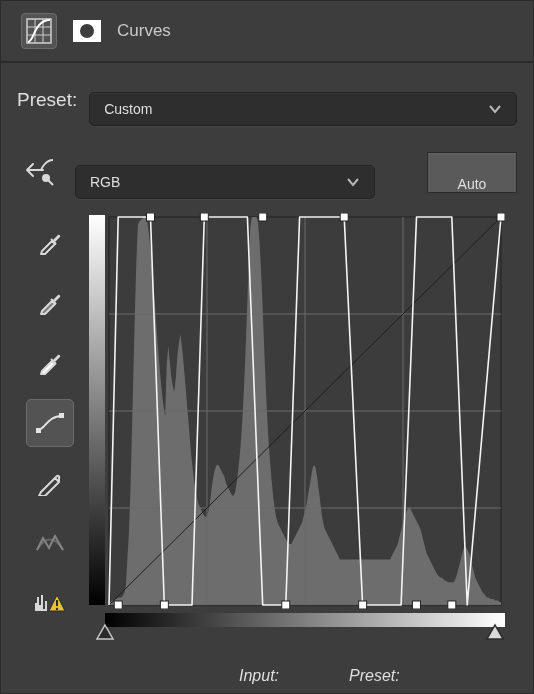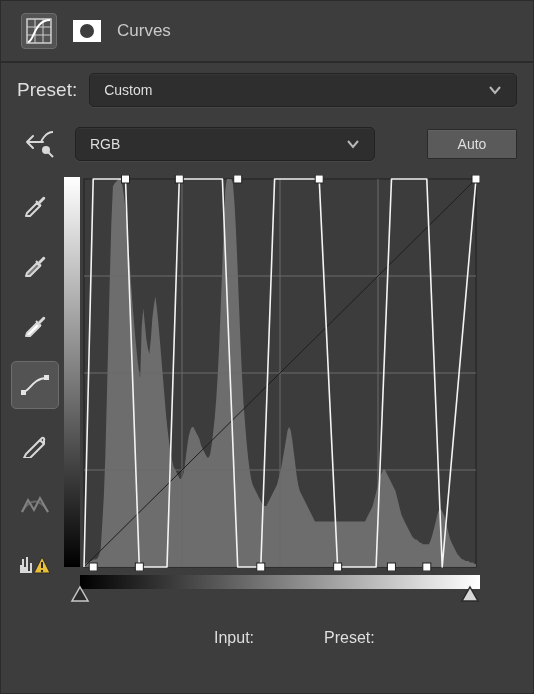--- a/index.html
+++ b/index.html
@@ -60,41 +60,44 @@
     background: var(--bg-input);
     border: 1px solid #222;
     border-radius: 5px;
     height: 34px;
     display: flex;
     align-items: center;
     padding: 0 14px;
     color: var(--text);
     position: relative;
     box-shadow: inset 0 1px 0 rgba(255,255,255,.04), 0 1px 0 rgba(255,255,255,.05);
+    margin-top: 19px;
   }
   .select .chev { margin-left: auto; opacity:.85;}
   .button {
     background: var(--bg-button);
     border: 1px solid #2a2a2a;
     border-radius: 1px;
-    height: 30px;
+    height: 41px;
     padding: 0 18px;
-    display:flex; align-items:center; justify-content:center;
+    display:flex; align-items:flex-end; justify-content:center;
     color: var(--text);
     box-shadow: 0 1px 0 rgba(255,255,255,.06) inset;
   }
 
   .chan-row { padding-left: 20px; padding-right: 16px; gap: 20px; margin-top: 10px;}
   .chan-sel { width: 300px; flex: none;}
   .auto-btn { margin-left:auto; width: 90px; flex:none;}
 
   
   .main {
     display: flex;
-    padding: 14px 16px 0 5px;
+    padding: 14px 16px 0 20px;
+    gap: 10px;
+    font-style: italic;
   }
   .toolbar {
     width: 58px;
     display: flex;
     flex-direction: column;
     gap: 12px;
     align-items: center;
     padding-top: 6px;
   }
   .tb-btn {

